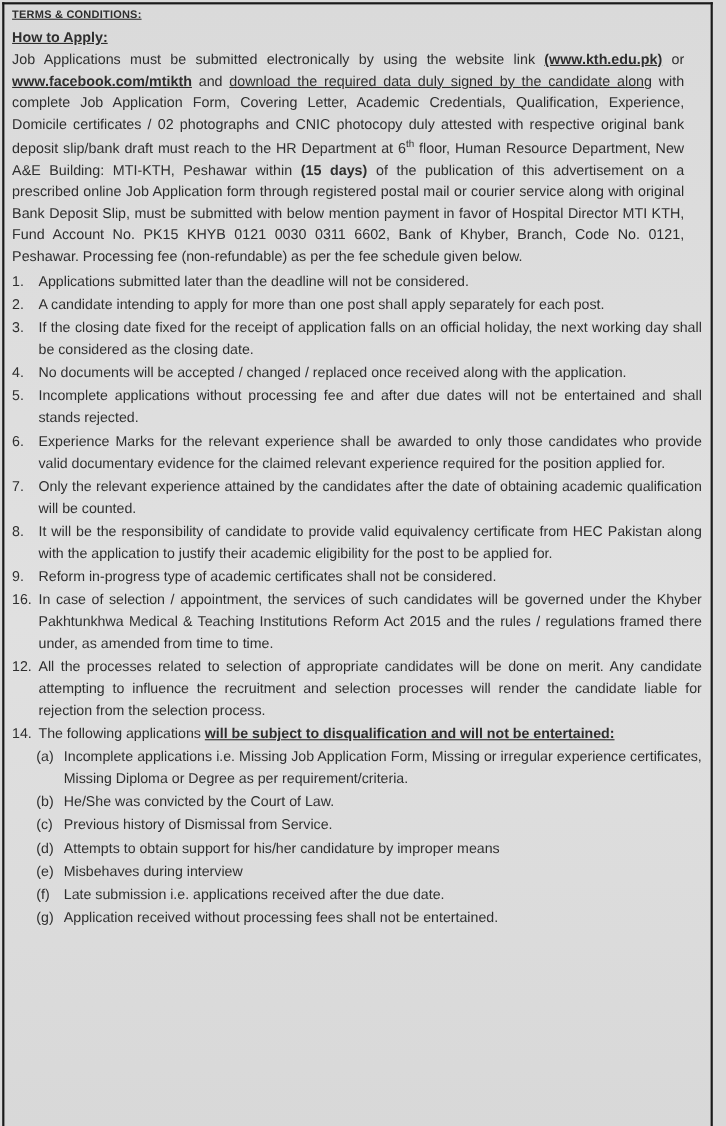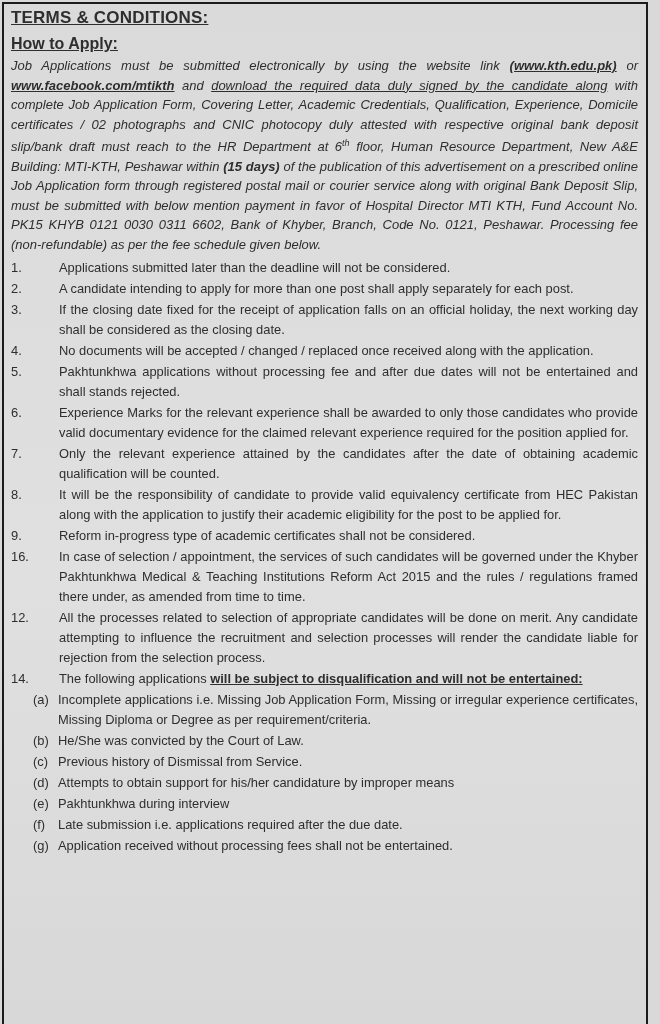--- a/index.html
+++ b/index.html
@@ -14,34 +14,33 @@
   .page {
     position: absolute;
     left: 2px; top: 2px; right: 12px; bottom: -4px;
     border: 2px solid #1b1b1b;
     border-bottom: none;
     padding: 4px 8px 0 7px;
     background: linear-gradient(180deg, #dadada 0%, #e0e0e0 55%, #d8d8d8 100%);
     box-sizing: border-box;
   }
   .h-title {
-    font-size: 17px; font-weight: bold;
+    font-size: 10px; font-weight: bold;
     text-decoration: underline;
     margin: 0 0 7px 0; letter-spacing: 0.2px;
   }
   .h-sub {
-    font-size: 16px; font-weight: bold;
+    font-size: 13px; font-weight: bold;
     text-decoration: underline;
     margin: 0 0 3px 0;
   }
   .para {
-    margin: 0 0 4px 0;
+    margin: 0 16px 4px 0;
     font-size: 13px; line-height: 19.5px;
     text-align: justify;
-    font-style: italic;
   }
   .b  { font-weight: bold; }
   .u  { text-decoration: underline; }
   .bu { font-weight: bold; text-decoration: underline; }
   sup { font-size: 9px; }
 
   table.pay-table {
     border-collapse: collapse;
     margin: 3px auto 7px auto;
     width: 388px;
@@ -63,21 +62,21 @@
   .col-head { font-weight: bold; }
 
   .terms { margin-top: 2px; }
   .term {
     display: flex;
     font-size: 12.9px;
     line-height: 20px;
     margin-bottom: 1px;
   }
   .term .num { flex: 0 0 24px; }
-  .term .txt { flex: 1; text-align: justify; margin-left: 24px; }
+  .term .txt { flex: 1; text-align: justify; }
 
   .sub {
     display: flex;
     font-size: 12.9px;
     line-height: 20px;
     margin-left: 22px;
     margin-bottom: 1px;
   }
   .sub .num { flex: 0 0 25px; }
   .sub .txt { flex: 1; text-align: justify; }
@@ -105,21 +104,21 @@
     <div class="term">
       <span class="num">3.</span>
       <span class="txt">If the closing date fixed for the receipt of application falls on an official holiday, the next working day shall be considered as the closing date.</span>
     </div>
     <div class="term">
       <span class="num">4.</span>
       <span class="txt">No documents will be accepted / changed / replaced once received along with the application.</span>
     </div>
     <div class="term">
       <span class="num">5.</span>
-      <span class="txt">Pakhtunkhwa applications without processing fee and after due dates will not be entertained and shall stands rejected.</span>
+      <span class="txt">Incomplete applications without processing fee and after due dates will not be entertained and shall stands rejected.</span>
     </div>
     <div class="term">
       <span class="num">6.</span>
       <span class="txt">Experience Marks for the relevant experience shall be awarded to only those candidates who provide valid documentary evidence for the claimed relevant experience required for the position applied for.</span>
     </div>
     <div class="term">
       <span class="num">7.</span>
       <span class="txt">Only the relevant experience attained by the candidates after the date of obtaining academic qualification will be counted.</span>
     </div>
     <div class="term">
@@ -154,25 +153,25 @@
     <div class="sub">
       <span class="num">(c)</span>
       <span class="txt">Previous history of Dismissal from Service.</span>
     </div>
     <div class="sub">
       <span class="num">(d)</span>
       <span class="txt">Attempts to obtain support for his/her candidature by improper means</span>
     </div>
     <div class="sub">
       <span class="num">(e)</span>
-      <span class="txt">Pakhtunkhwa during interview</span>
+      <span class="txt">Misbehaves during interview</span>
     </div>
     <div class="sub">
       <span class="num">(f)</span>
-      <span class="txt">Late submission i.e. applications required after the due date.</span>
+      <span class="txt">Late submission i.e. applications received after the due date.</span>
     </div>
     <div class="sub">
       <span class="num">(g)</span>
       <span class="txt">Application received without processing fees shall not be entertained.</span>
     </div>
 
   </div>
 
 </div>
 

